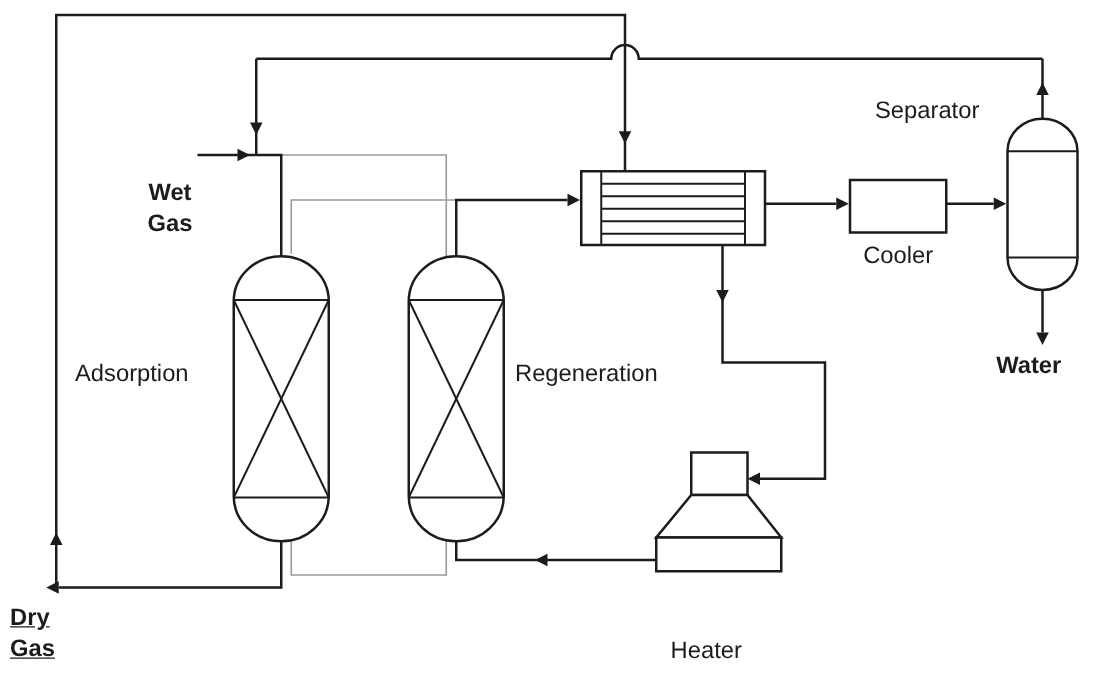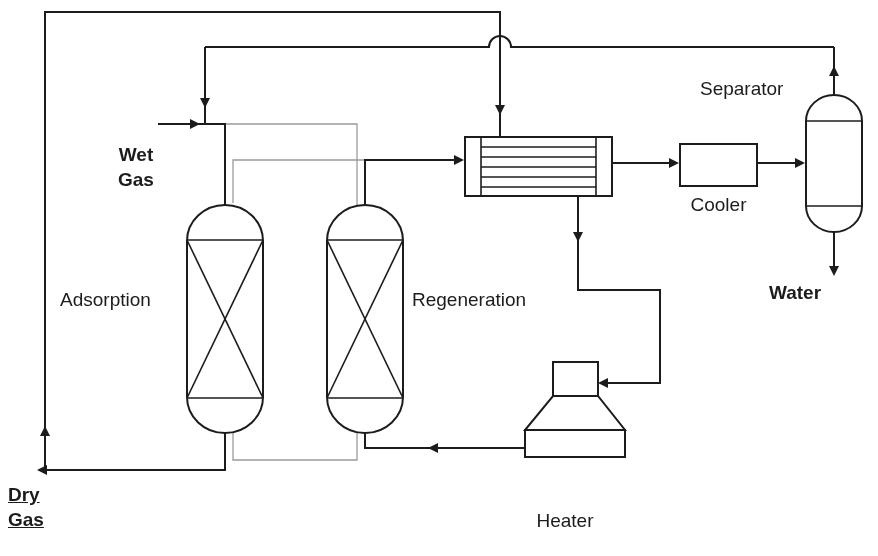--- a/index.html
+++ b/index.html
@@ -126,17 +126,17 @@
   </div>
 
   <div class="lbl" style="left:412px;top:287px;">Regeneration</div>
 
   <div class="lbl" style="left:60px;top:287px;">Adsorption</div>
 
   <div class="lbl center" style="left:680px;top:192px;width:77px;">Cooler</div>
 
   <div class="lbl" style="left:700px;top:76px;text-align:right;">Separator</div>
 
-  <div class="lbl bold center" style="left:760px;top:280px;width:70px;">Water</div>
+  <div class="lbl bold center" style="left:788px;top:280px;width:70px;">Water</div>
 
   <div class="lbl center" style="left:520px;top:472px;width:90px;margin-top:36px;">Heater</div>
 
 </div>
 
 </body></html>

